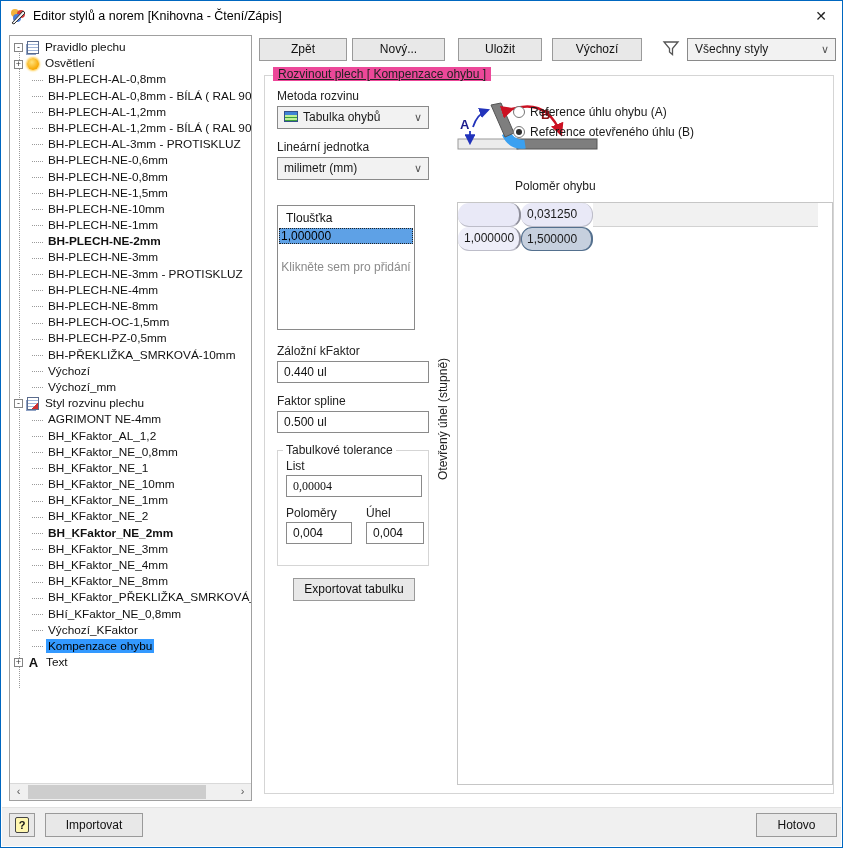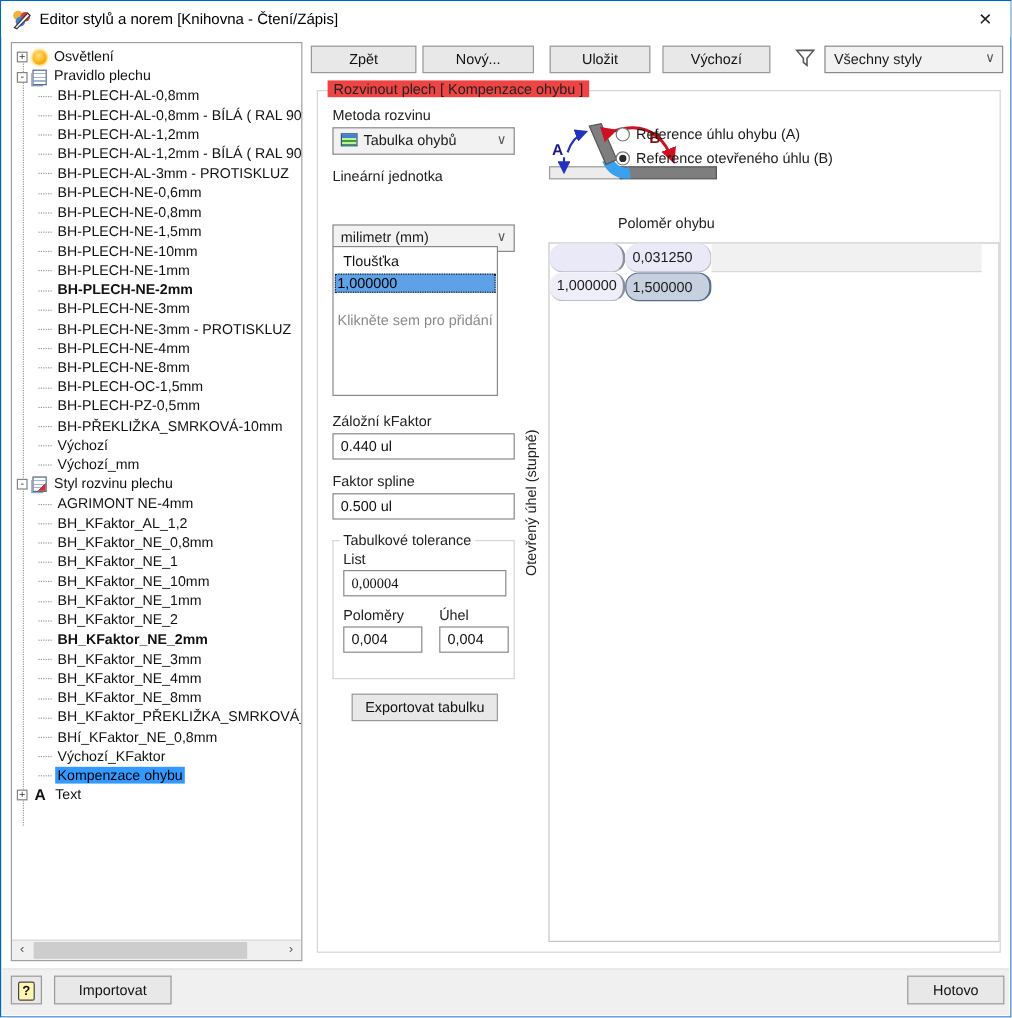--- a/index.html
+++ b/index.html
@@ -60,21 +60,21 @@
   #btn-ulozit { left:457px; top:37px; width:84px; }
   #btn-vychozi{ left:551px; top:37px; width:90px; }
   .filtericon { position:absolute; left:660px; top:38px; width:20px; height:20px; }
   .styledrop { position:absolute; left:686px; top:37px; width:149px; height:23px;
                border:1px solid #8a8a8a; background:#f2f2f2; line-height:21px; padding-left:7px; }
   .chev { position:absolute; right:6px; top:0; color:#555; font-size:11px; line-height:21px; }
 
   
   .groupbox { position:absolute; left:263px; top:74px; width:570px; height:719px;
               border:1px solid #d5d5d5; }
-  .grouplabel { position:absolute; top:-9px; left:8px; background:#ef4444; padding:0 5px; color:#222; }
+  .grouplabel { position:absolute; top:-9px; left:8px; background:#ec4899; padding:0 5px; color:#222;text-decoration:underline; }
 
   .flabel { position:absolute; color:#222; }
   .dropdown { position:absolute; height:23px; border:1px solid #8a8a8a; background:#f2f2f2;
               line-height:21px; padding-left:6px; }
   .tbl-ic { display:inline-block; width:14px; height:11px; border:1px solid #33508a; vertical-align:-1px;
             margin-right:5px;
             background:linear-gradient(180deg,#3f83d6 0 3px, rgba(0,0,0,0) 3px),
                        repeating-linear-gradient(180deg,#bff09a 0 2px,#3aa03a 2px 3px); }
 
   .thickbox { position:absolute; left:12px; top:129px; width:138px; height:125px;
@@ -142,22 +142,22 @@
       <circle cx="8" cy="11" r="4" fill="#4a7dd6"></circle>
       <path d="M3 16 L14 4 L16 6 L5 17 Z" fill="#efefef" stroke="#333" stroke-width="1"></path>
     </svg>
     <span class="title">Editor stylů a norem [Knihovna - Čtení/Zápis]</span>
     <span class="closebtn">✕</span>
   </div>
 
   <div class="treepanel">
     <div class="trunk"></div>
     <div class="treerows" id="tree-rows">
+        <div class="trow"><span class="ebox">-</span><span class="ticon i-sheets"></span><span class="tlabel">Pravidlo plechu</span></div>
         <div class="trow"><span class="ebox">+</span><span class="ticon i-sun"></span><span class="tlabel">Osvětlení</span></div>
-        <div class="trow"><span class="ebox">-</span><span class="ticon i-sheets"></span><span class="tlabel">Pravidlo plechu</span></div>
         <div class="trow"><span class="dash"></span><span class="tlabel">BH-PLECH-AL-0,8mm</span></div>
         <div class="trow"><span class="dash"></span><span class="tlabel">BH-PLECH-AL-0,8mm - BÍLÁ ( RAL 9010 )</span></div>
         <div class="trow"><span class="dash"></span><span class="tlabel">BH-PLECH-AL-1,2mm</span></div>
         <div class="trow"><span class="dash"></span><span class="tlabel">BH-PLECH-AL-1,2mm - BÍLÁ ( RAL 9010 )</span></div>
         <div class="trow"><span class="dash"></span><span class="tlabel">BH-PLECH-AL-3mm - PROTISKLUZ</span></div>
         <div class="trow"><span class="dash"></span><span class="tlabel">BH-PLECH-NE-0,6mm</span></div>
         <div class="trow"><span class="dash"></span><span class="tlabel">BH-PLECH-NE-0,8mm</span></div>
         <div class="trow"><span class="dash"></span><span class="tlabel">BH-PLECH-NE-1,5mm</span></div>
         <div class="trow"><span class="dash"></span><span class="tlabel">BH-PLECH-NE-10mm</span></div>
         <div class="trow"><span class="dash"></span><span class="tlabel">BH-PLECH-NE-1mm</span></div>
@@ -211,21 +211,21 @@
   <div class="groupbox">
     <span class="grouplabel">Rozvinout plech [ Kompenzace ohybu ]</span>
 
     <span class="flabel" style="left:12px; top:13px;">Metoda rozvinu</span>
     <div class="dropdown" style="left:12px; top:30px; width:152px;">
       <span class="tbl-ic"></span><span>Tabulka ohybů</span>
       <span class="chev">∨</span>
     </div>
 
     <span class="flabel" style="left:12px; top:64px;">Lineární jednotka</span>
-    <div class="dropdown" style="left:12px; top:81px; width:152px;margin-top:30px;">
+    <div class="dropdown" style="left:12px; top:81px; width:152px;">
       <span>milimetr (mm)</span>
       <span class="chev">∨</span>
     </div>
 
     <div class="thickbox">
       <div class="thickhdr">Tloušťka</div>
       <div class="thickrow">1,000000</div>
       <div class="thickhint">Klikněte sem pro přidání</div>
     </div>
 

